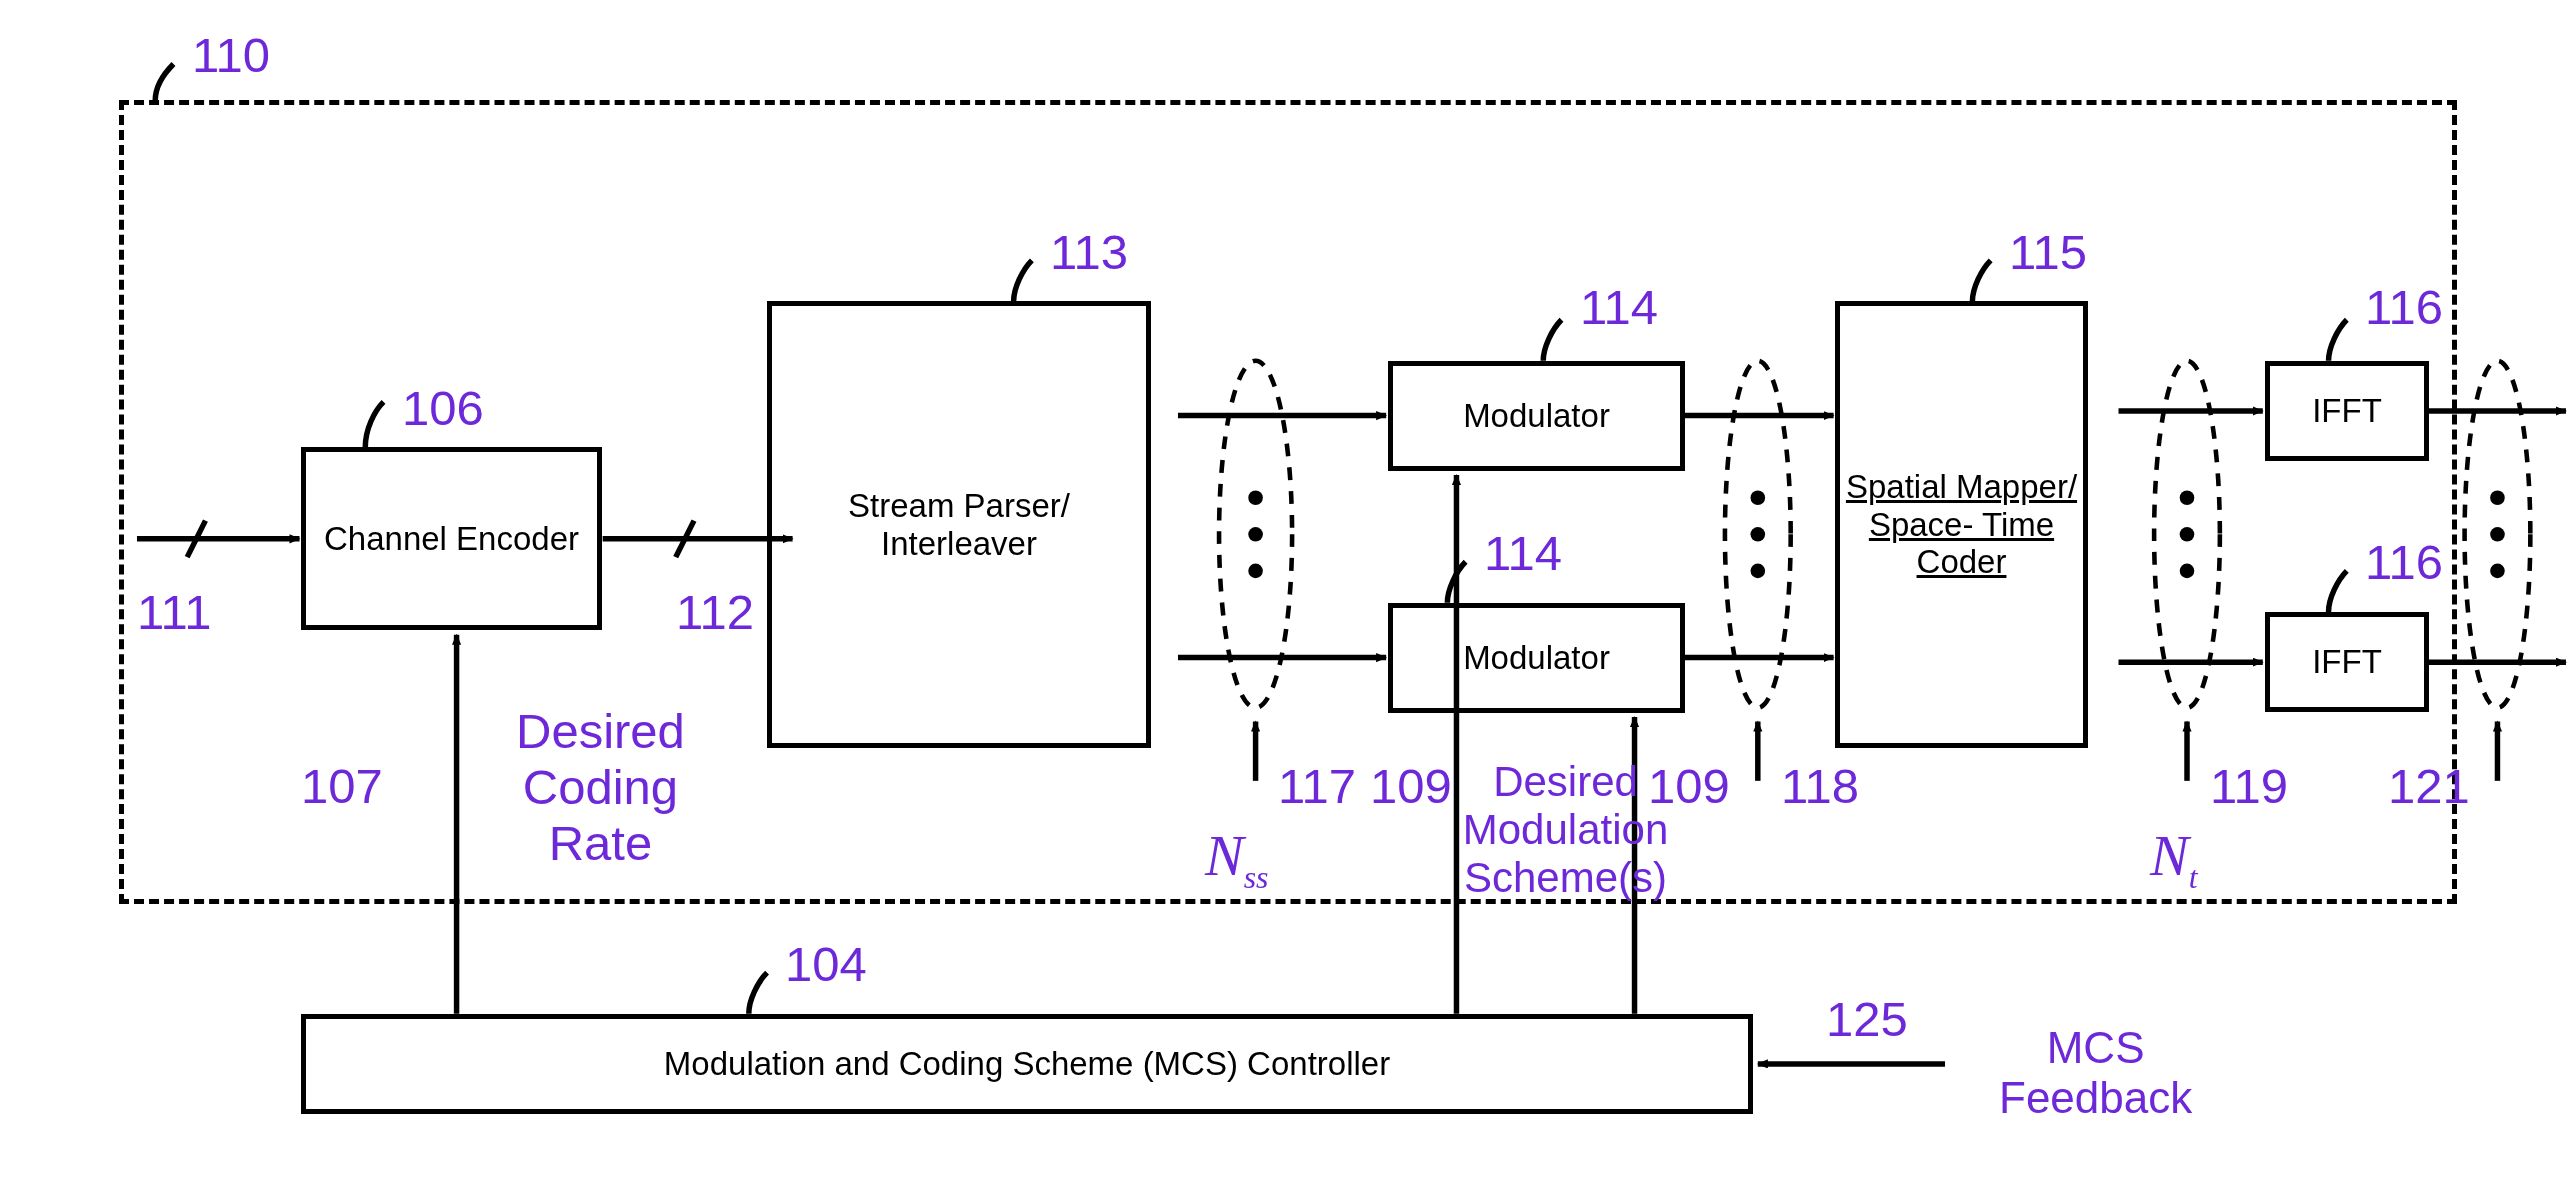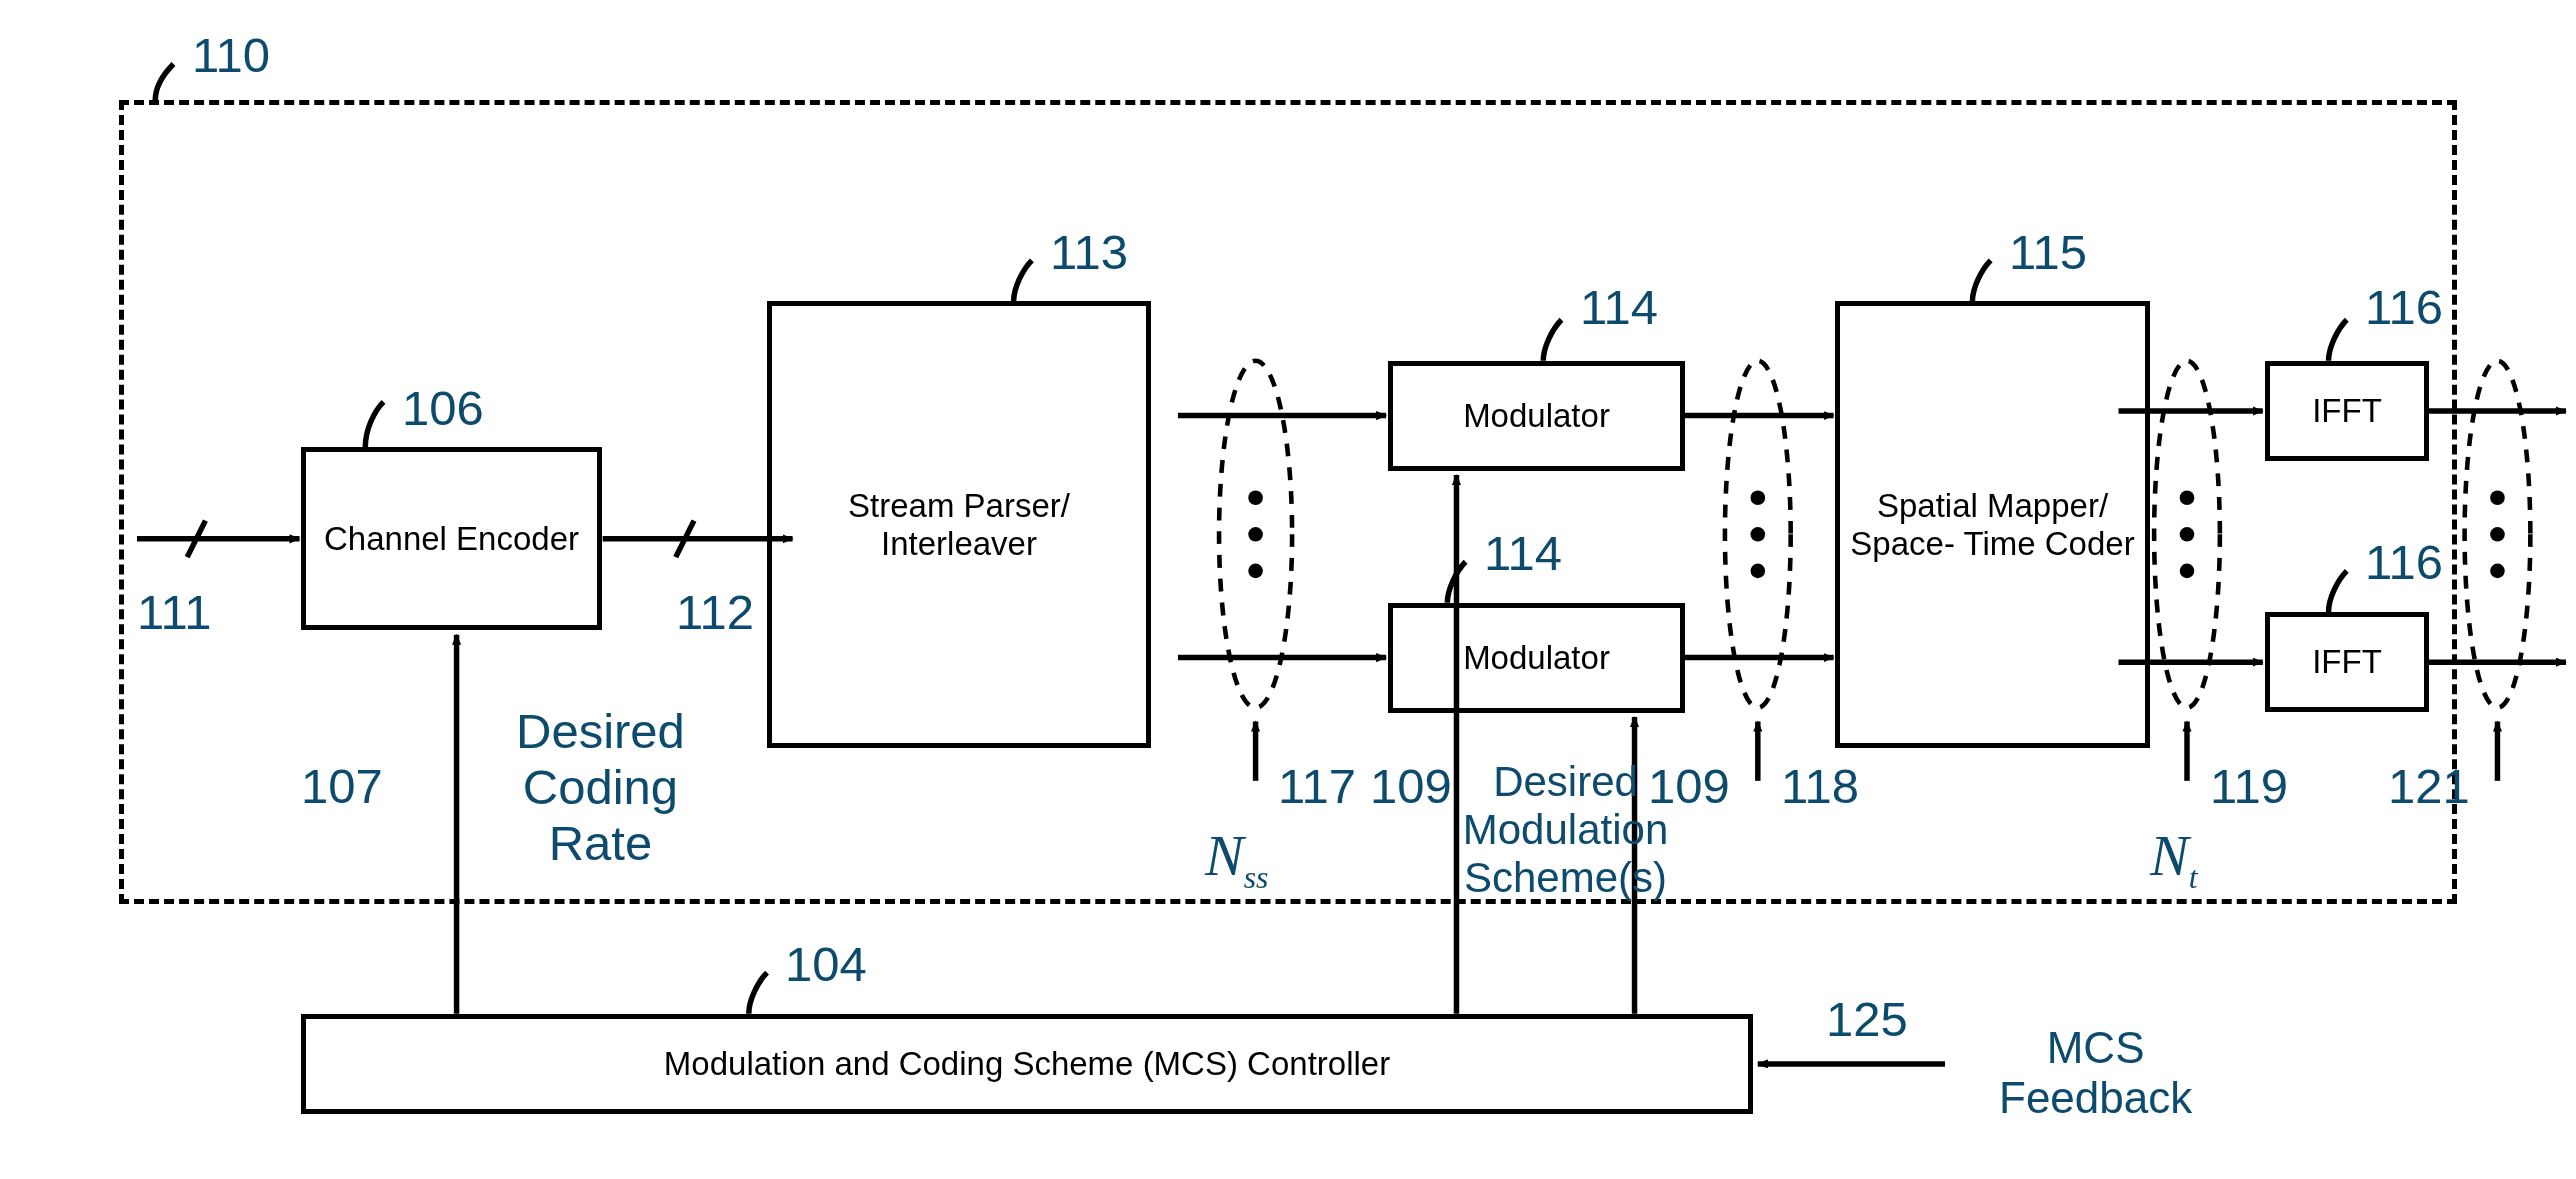--- a/index.html
+++ b/index.html
@@ -25,21 +25,21 @@
     box-sizing: border-box;
     display: flex;
     align-items: center;
     justify-content: center;
     text-align: center;
     background: #fff;
   }
   .label {
     position: absolute;
     font-size: 49px;
-    color: #0c4a6e;
+    color: #6d28d9;
     white-space: pre;
   }
   .label.center { text-align: center; margin-left: 27px; }
   .label.math { font-family: Liberation Serif, serif; font-style: italic; font-size: 58px; }
   .label.math sub { font-size: 0.55em; font-style: italic; }
   .box-text { font-size: 33px; line-height: 1.15; }
   svg.overlay {
     position: absolute;
     left: 0; top: 0;
     width: 2576px; height: 1180px;
@@ -86,21 +86,21 @@
   <div class="label" style="left:1580px; top:279px;">114</div>
 
   <div class="solid-box" style="left:1388px; top:603px; width:297px; height:110px;">
     <div class="box-text">Modulator</div>
   </div>
   <svg class="overlay" viewBox="0 0 2821 1292" width="2576" height="1180">
     <path d="M 1605 615 C 1595 625, 1585 645, 1585 660" fill="none" stroke="#000" stroke-width="6"></path>
   </svg>
   <div class="label" style="left:1484px; top:525px;">114</div>
 
-  <div class="solid-box" style="left:1835px; top:301px; width:315px; height:447px;">
+  <div class="solid-box" style="left:1835px; top:301px; width:253px; height:447px;text-decoration:underline;">
     <div class="box-text">Spatial
 Mapper/
 Space-
 Time
 Coder</div>
   </div>
   <svg class="overlay" viewBox="0 0 2821 1292" width="2576" height="1180">
     <path d="M 2180 285 C 2170 295, 2160 315, 2160 330" fill="none" stroke="#000" stroke-width="6"></path>
   </svg>
   <div class="label" style="left:2009px; top:224px;">115</div>

